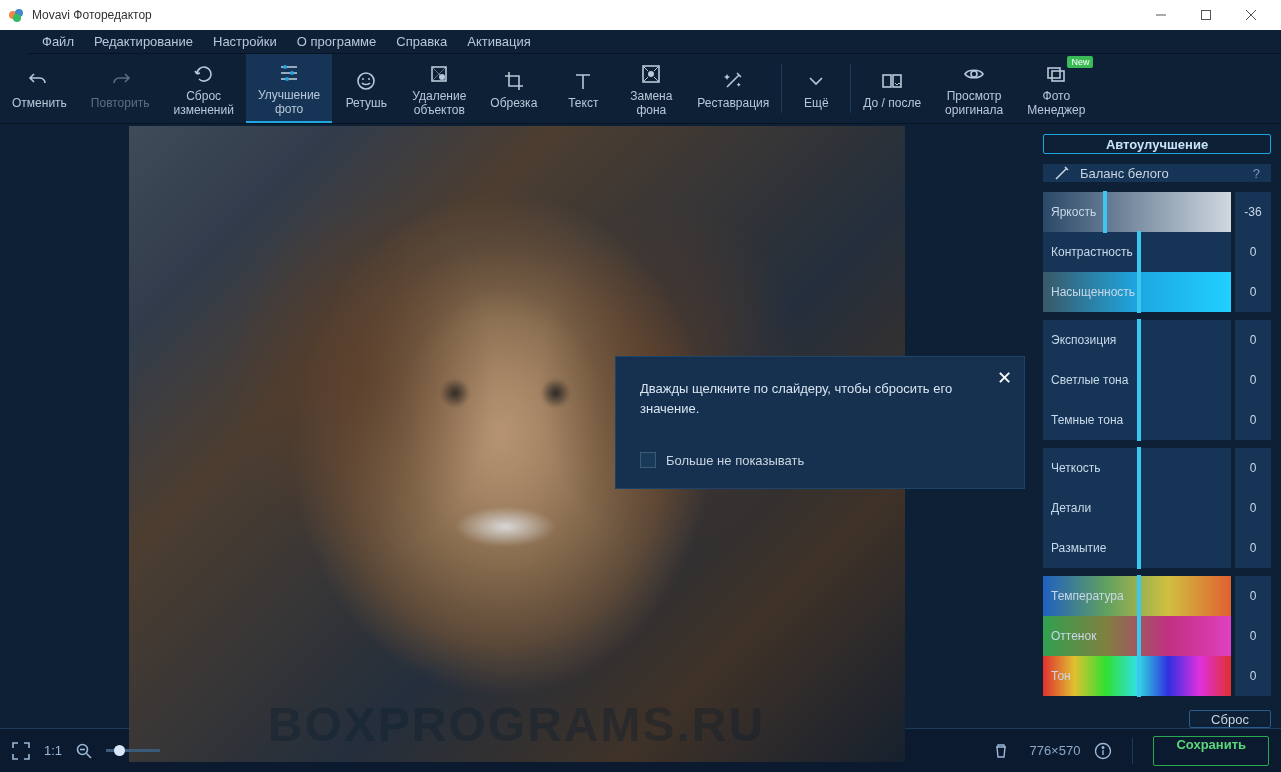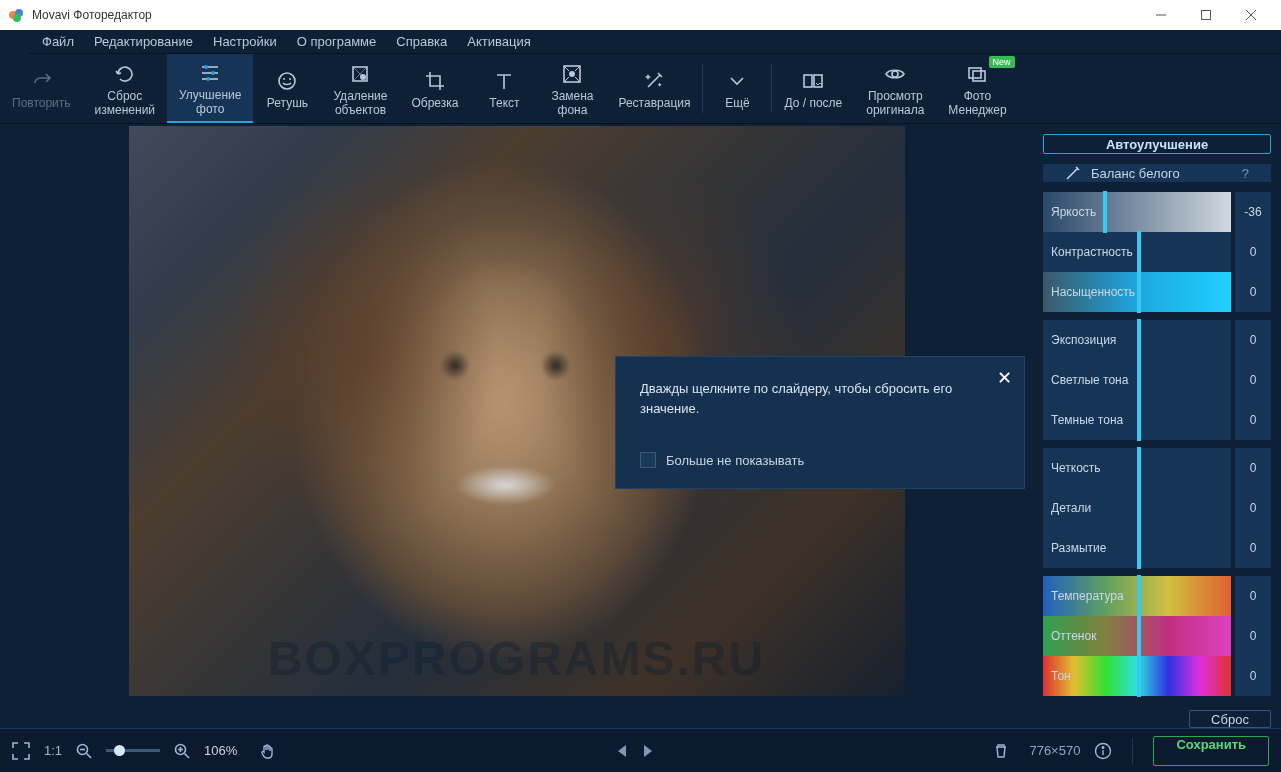--- a/index.html
+++ b/index.html
@@ -20,21 +20,21 @@
 .toolbtn { display: flex; flex-direction: column; align-items: center; justify-content: center; padding: 4px 12px; min-width: 68px; cursor: pointer; position: relative; font-size: 12px; color: #b8c8d8; text-align: center; line-height: 1.15; }
 .toolbtn.active { background: #163456; border-bottom: 2px solid #1ea6e0; }
 .toolbtn.disabled { opacity: 0.45; }
 .toolbtn .ic { height: 28px; display: flex; align-items: center; justify-content: center; margin-bottom: 2px; }
 .toolbtn .badge { position: absolute; top: 2px; right: 4px; background: #3bbb55; color: #fff; font-size: 9px; padding: 1px 4px; border-radius: 2px; }
 .tool-sep { width: 1px; background: #1a3a5a; margin: 10px 0; }
 
 
 .main { height: 604px; display: flex; }
 .canvas { flex: 1; background: #0d2036; display: flex; align-items: flex-start; justify-content: center; position: relative; }
-.photo { width: 776px; height: 570px; margin-top: 2px; background:
+.photo { width: 776px; height: 636px; margin-top: 2px; background:
   radial-gradient(ellipse 300px 360px at 48% 50%, #b8936b 0%, #9a7a58 35%, #6d5642 55%, transparent 70%),
   linear-gradient(135deg, #4a5868 0%, #3a4658 15%, #5a4838 30%, #2a3646 60%, #4a3a2e 80%, #1a2636 100%);
   position: relative; overflow: hidden;
 }
 .photo::before { content: ""; position: absolute; inset: 0; background:
   radial-gradient(circle 15px at 42% 42%, #2a2a2a 0%, transparent 100%),
   radial-gradient(circle 15px at 55% 42%, #2a2a2a 0%, transparent 100%),
   radial-gradient(ellipse 50px 20px at 48.5% 63%, #ffffff 0%, transparent 100%),
   radial-gradient(ellipse 160px 220px at 48% 48%, rgba(220,180,140,0.8) 0%, transparent 65%);
   filter: blur(1.5px);
@@ -49,21 +49,21 @@
 
 .popup { position: absolute; left: 615px; top: 232px; width: 410px; background: #163150; border: 1px solid #1e4368; padding: 22px 24px 20px; z-index: 5; }
 .popup .close { position: absolute; top: 10px; right: 12px; cursor: pointer; color: #fff; font-size: 18px; }
 .popup .msg { color: #d8e4f0; line-height: 1.5; margin-bottom: 34px; }
 .popup .cbrow { display: flex; align-items: center; gap: 10px; }
 .popup .cb { width: 16px; height: 16px; border: 1px solid #3a5a7a; background: #1a3a5a; }
 
 
 .rpanel { width: 248px; background: #0d2036; padding: 10px 10px 0; display: flex; flex-direction: column; gap: 10px; overflow: hidden; }
 .auto-btn { height: 34px; display: flex; align-items: center; justify-content: center; border: 1px solid #1ea6e0; color: #c8e4f8; font-weight: 600; cursor: pointer; border-radius: 2px; }
-.wb-row { height: 32px; background: #163456; display: flex; align-items: center; padding: 0 22px; gap: 10px; }
+.wb-row { height: 32px; background: #163456; display: flex; align-items: center; padding: 0 11px; gap: 10px; }
 .wb-row .q { margin-left: auto; color: #7a98b8; cursor: pointer; }
 .slider { height: 40px; display: flex; align-items: stretch; gap: 4px; }
 .slider .track { flex: 1; position: relative; background: #163456; display: flex; align-items: center; padding: 0 8px; }
 .slider .label { font-size: 12px; color: #c8d8e8; z-index: 2; }
 .slider .bar { position: absolute; inset: 0; }
 .slider .handle { position: absolute; top: -1px; bottom: -1px; width: 4px; background: #3ac8f0; z-index: 3; }
 .slider .val { width: 36px; background: #163456; display: flex; align-items: center; justify-content: center; font-size: 12px; color: #c8d8e8; }
 .slider-gap { height: 8px; }
 .reset-btn { height: 30px; width: 82px; align-self: flex-end; border: 1px solid #2a5a8a; display: flex; align-items: center; justify-content: center; cursor: pointer; border-radius: 2px; margin-top: 4px; margin-right: 0; }
 
@@ -111,20 +111,28 @@
 <div class="menubar" id="menubar">
     <span>Файл</span>
     <span>Редактирование</span>
     <span>Настройки</span>
     <span>О программе</span>
     <span>Справка</span>
     <span>Активация</span>
   </div>
 
 <div class="toolbar" id="toolbar">
+    <div class="toolbtn">
+      <div class="ic">
+        <svg width="22" height="22" viewBox="0 0 22 22">
+          <path d="M6 4L2 8l4 4M2 8h10a5 5 0 015 5" stroke="#b8c8d8" fill="none" stroke-width="1.6"></path>
+        </svg>
+      </div>
+      <span>Отменить</span>
+    </div>
     <div class="toolbtn disabled">
       <div class="ic">
         <svg width="22" height="22" viewBox="0 0 22 22">
           <path d="M16 4l4 4-4 4M20 8H10a5 5 0 00-5 5" stroke="#b8c8d8" fill="none" stroke-width="1.6"></path>
         </svg>
       </div>
       <span>Повторить</span>
     </div>
     <div class="toolbtn">
       <div class="ic">

